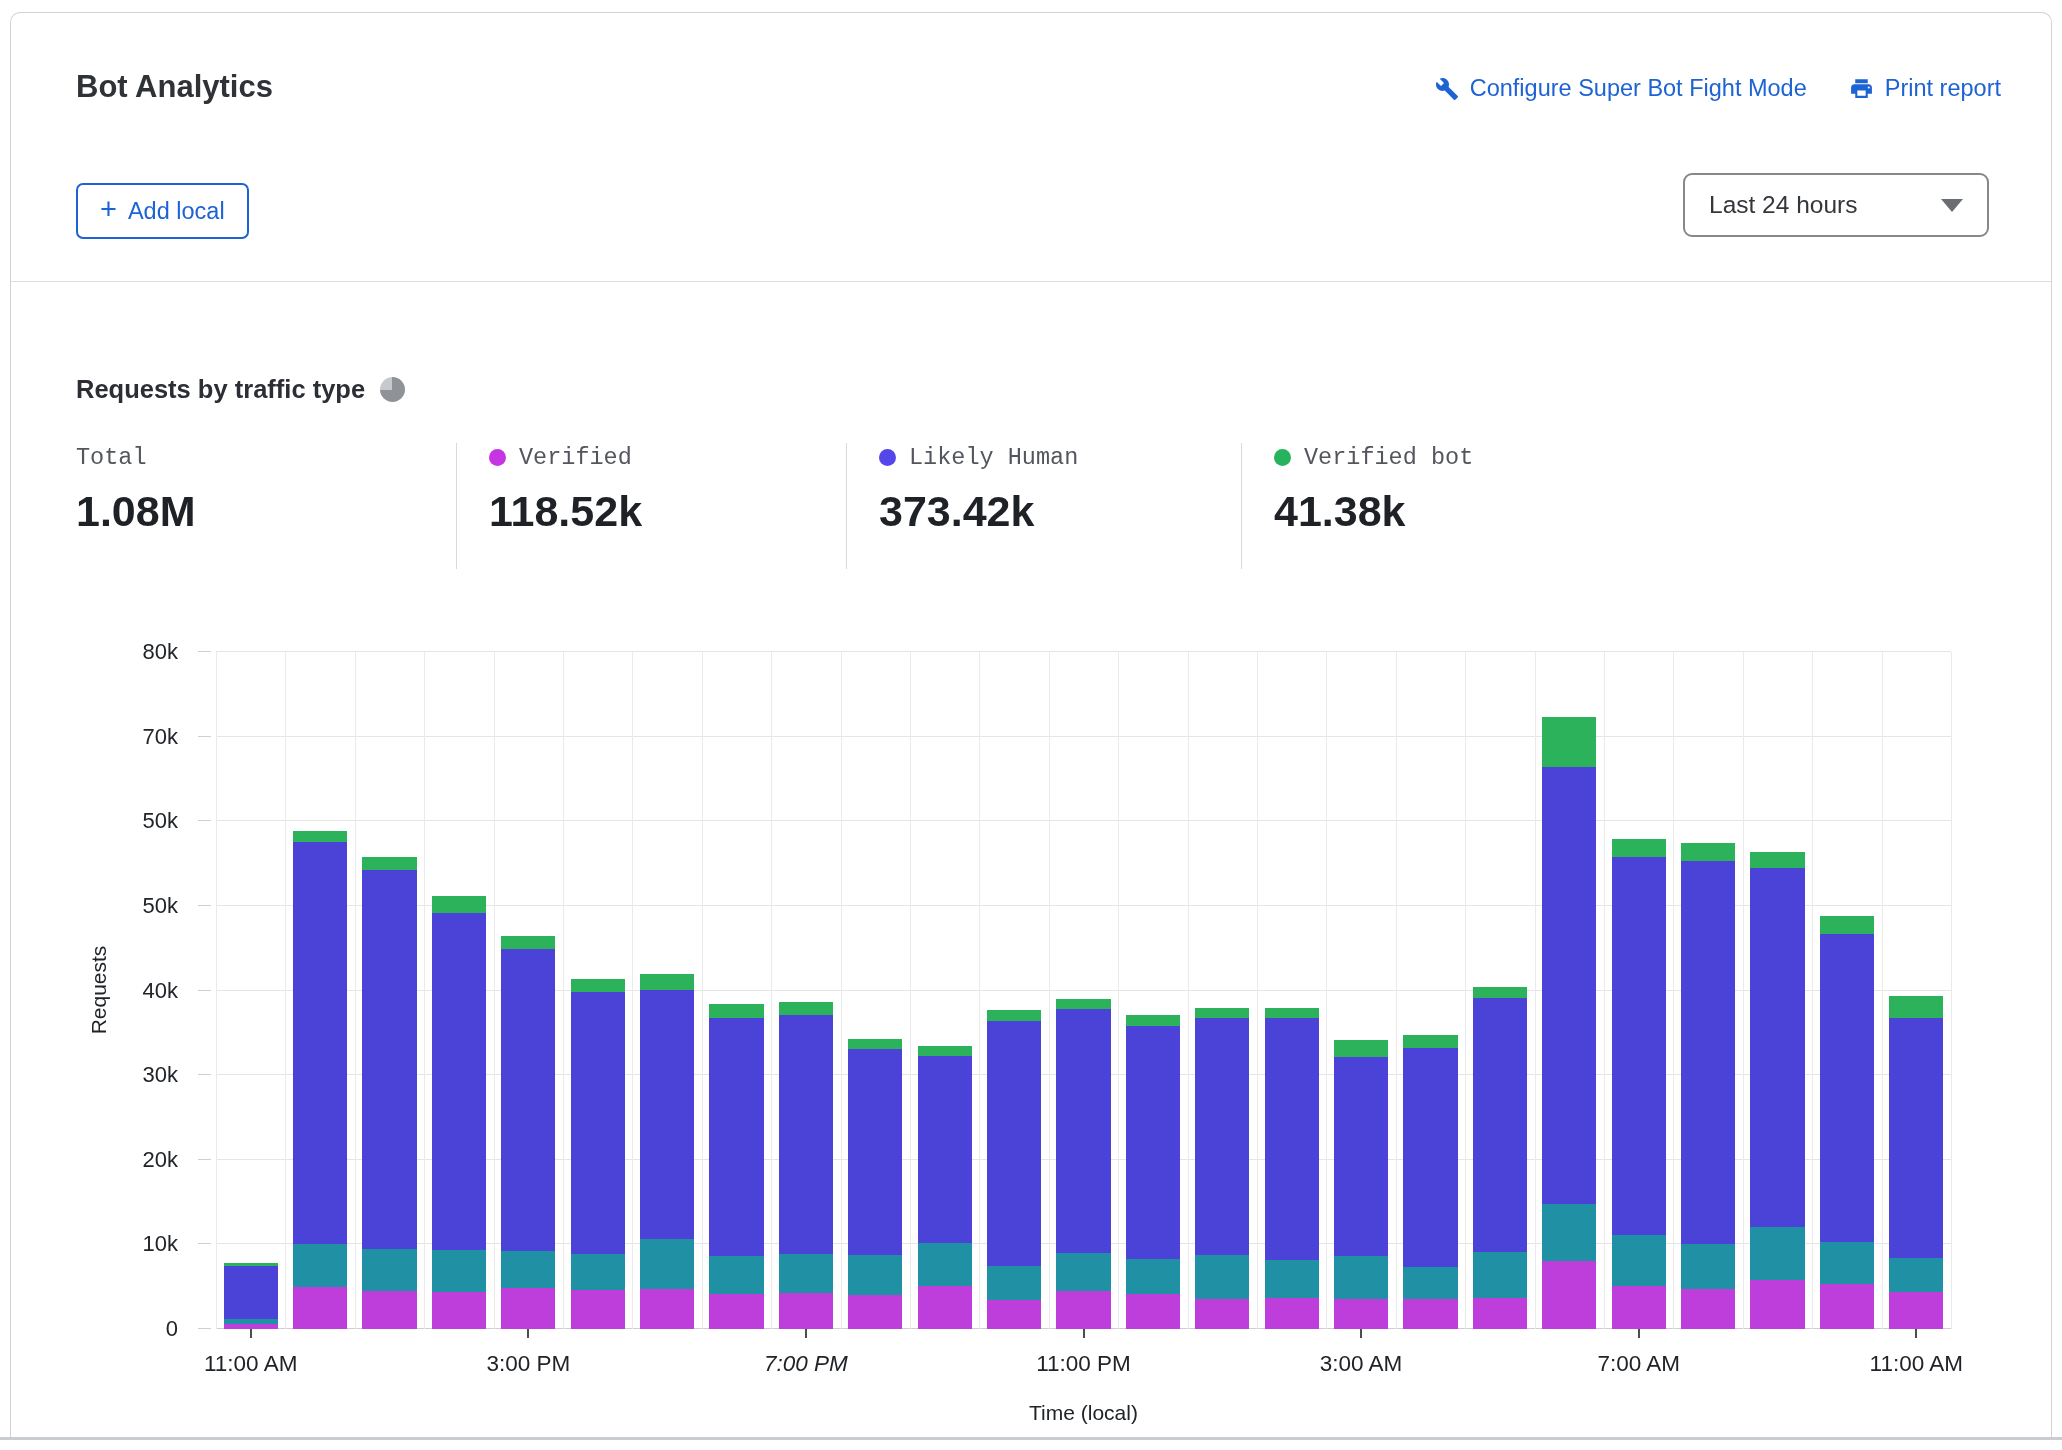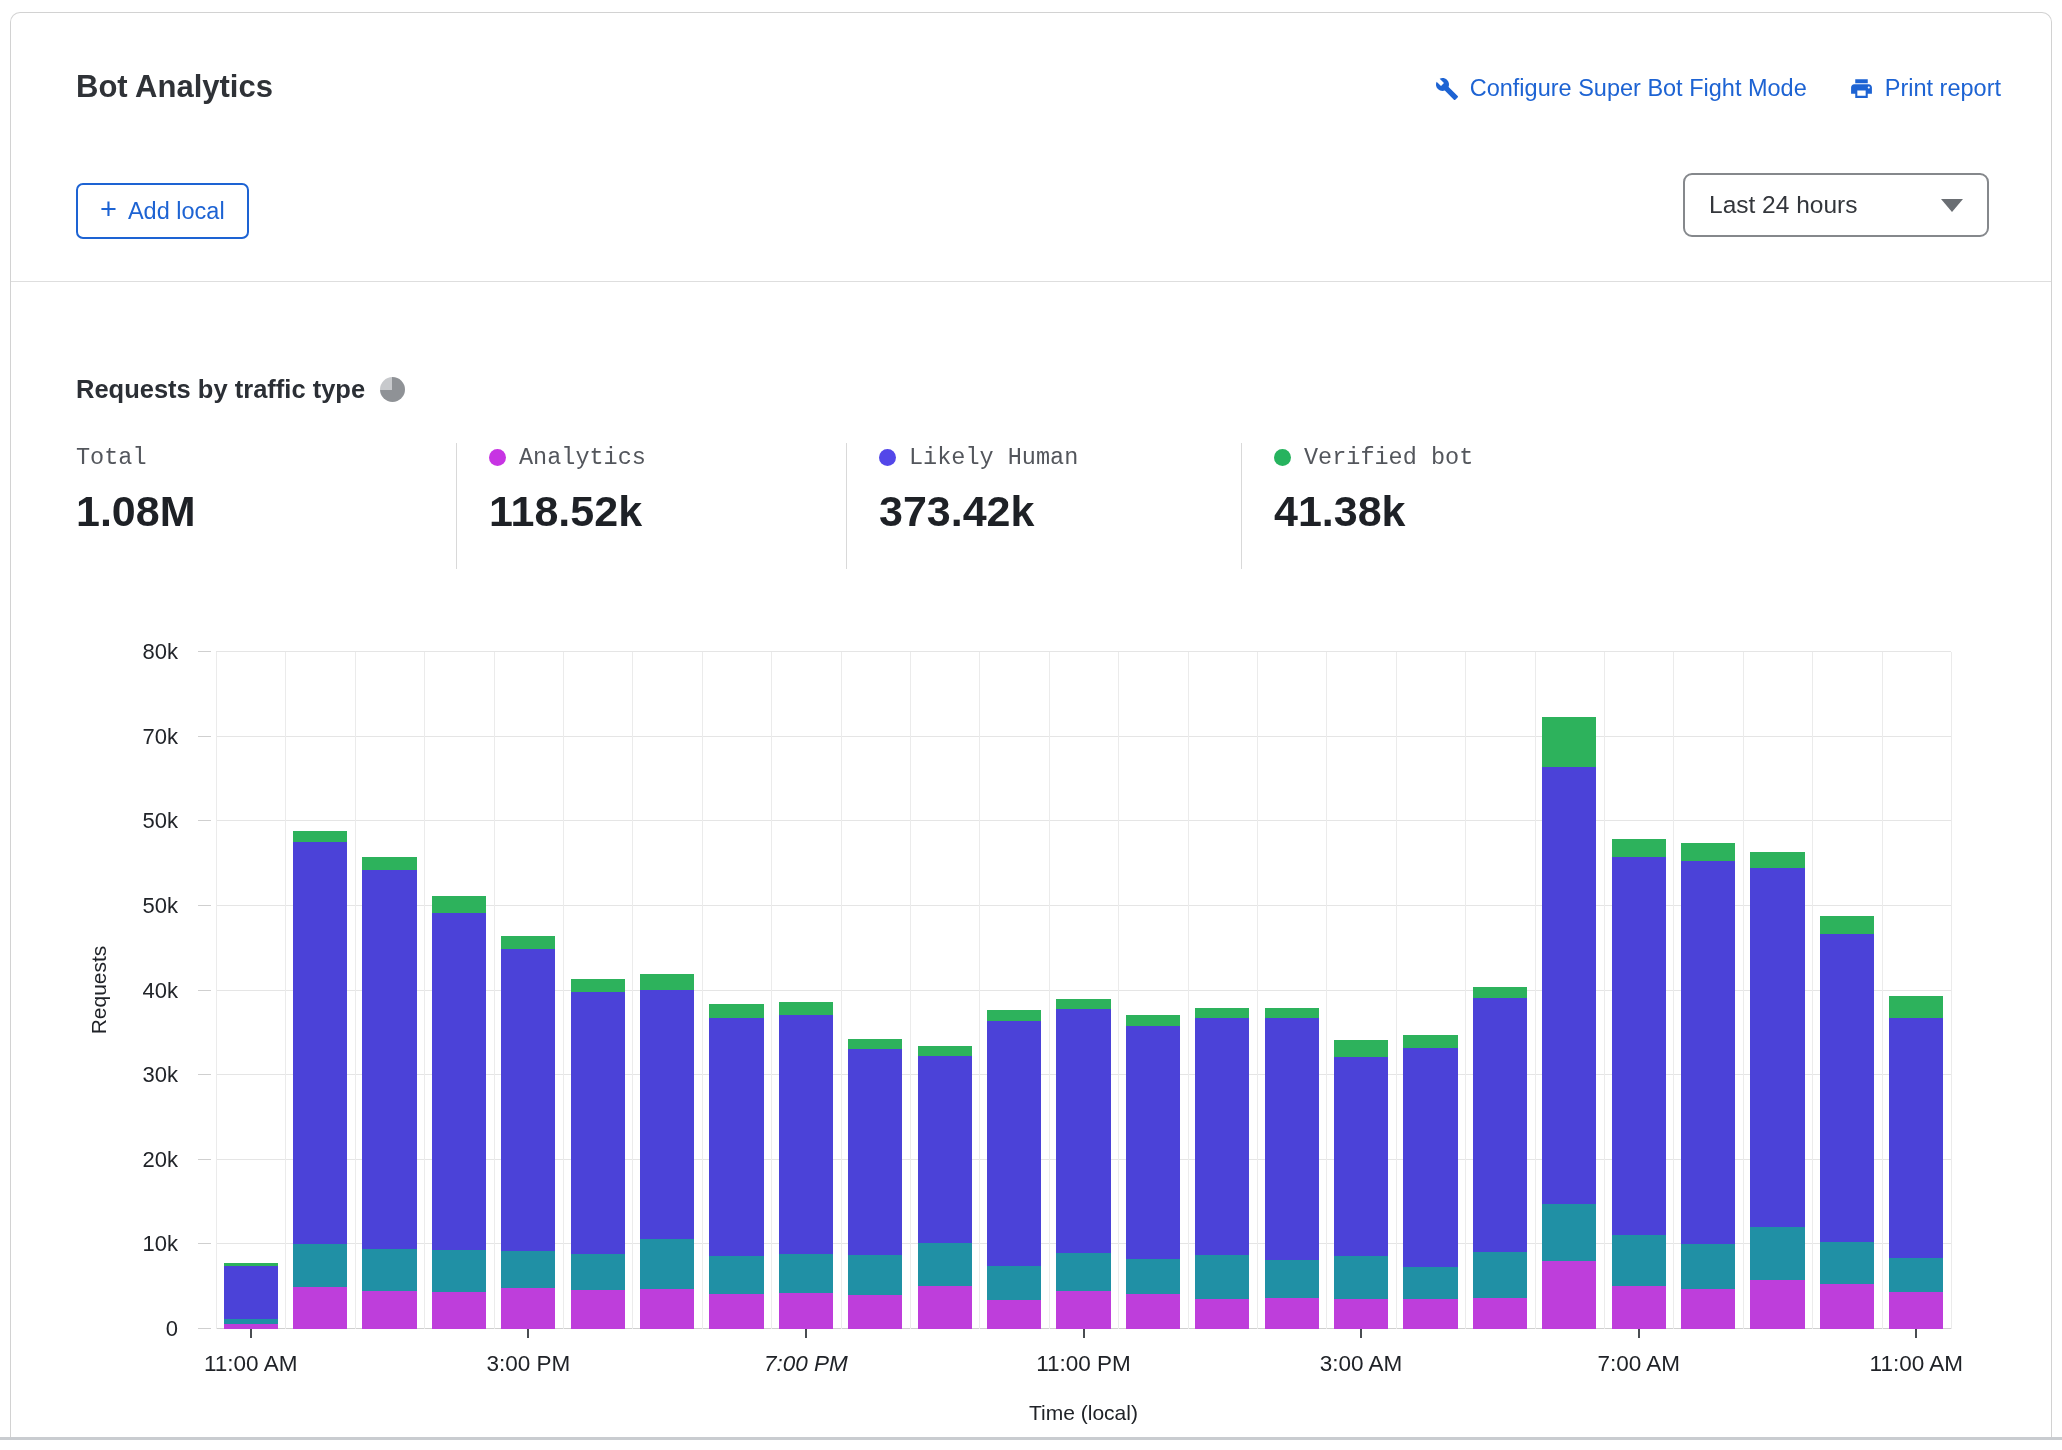--- a/index.html
+++ b/index.html
@@ -95,21 +95,21 @@
     <div class="stats">
       <div class="stat">
         <div class="stat-label-row">
           <span class="stat-label">Total</span>
         </div>
         <div class="stat-value">1.08M</div>
       </div>
       <div class="stat">
         <div class="stat-label-row">
           <span class="dot" style="background: rgb(199, 52, 227);"></span>
-          <span class="stat-label">Analytics</span>
+          <span class="stat-label">Verified</span>
         </div>
         <div class="stat-value">118.52k</div>
       </div>
       <div class="stat">
         <div class="stat-label-row">
           <span class="dot" style="background: rgb(83, 71, 233);"></span>
           <span class="stat-label">Likely Human</span>
         </div>
         <div class="stat-value">373.42k</div>
       </div>

